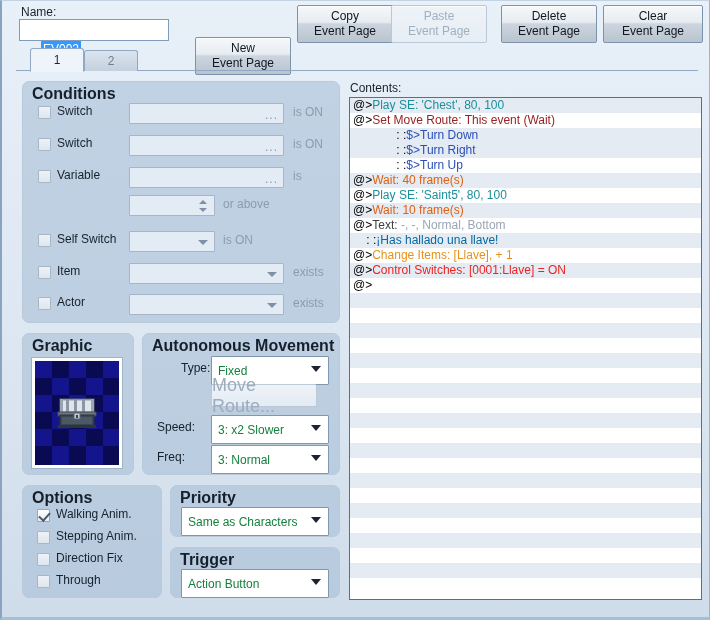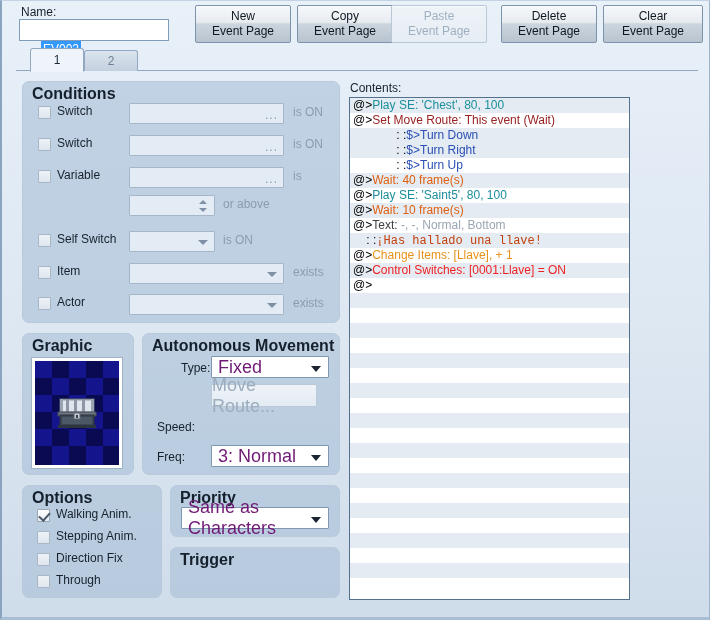--- a/index.html
+++ b/index.html
@@ -50,21 +50,21 @@
     display:flex; flex-direction:column; align-items:center; justify-content:center;
     cursor:pointer;
     box-shadow:0 1px 0 rgba(255,255,255,.7) inset;
   }
   .pgbtn.disabled {
     background:linear-gradient(180deg,#eef3f8 0%,#e6edf4 100%);
     color:#9fb0c2;
     border-color:#b9c8d6;
     cursor:default;
   }
-  #btn-new   { left:193px; }
+  #btn-new   { left:193px;margin-top:32px; }
   #btn-copy  { left:295px; }
   #btn-paste { left:389px;text-align:right; }
   #btn-del   { left:499px; }
   #btn-clear { left:601px; width:100px; }
 
   
   #tabstrip { position:absolute; left:14px; top:47px; width:682px; height:23px; }
   .tab {
     position:absolute; top:0; height:23px; width:54px;
     display:flex; align-items:center; justify-content:center;
@@ -140,24 +140,24 @@
   }
   .fld .spin-up, .fld .spin-dn {
     position:absolute; right:7px; width:0;height:0;
     border-left:4px solid transparent;border-right:4px solid transparent;
   }
   .fld .spin-up { top:4px; border-bottom:4px solid #7e90a5; }
   .fld .spin-dn { top:12px; border-top:4px solid #7e90a5; }
 
   
   .combo {
-    position:absolute; height:22px;
+    position:absolute; height:29px;
     border:1px solid #7f97b0; background:#ffffff;
     border-radius:1px;
-    font-size:18px; color:#701a75;
+    font-size:12px; color:#15803d;
     display:flex; align-items:center;
     padding-left:6px;
     cursor:pointer;
   }
   .combo .caret {
     position:absolute; right:7px; top:9px;
     width:0;height:0;border-left:5px solid transparent;border-right:5px solid transparent;
     border-top:6px solid #1b2430;
   }
   .rowlabel { position:absolute; font-size:12px; color:#16212d; }
@@ -177,21 +177,21 @@
     background:#ffffff; border:1px solid #9fb3c6; padding:3px;
   }
   #gfx-canvas { position:relative; width:84px; height:104px; overflow:hidden; background:#0a0a52; }
   #gfx-chest {
     position:absolute; left:50%; top:50%; transform:translate(-50%,-50%);
   }
 
   
   #contents-label { position:absolute; left:348px; top:80px; font-size:12px; color:#16212d; }
   #contents-box {
-    position:absolute; left:347px; top:96px; width:281px; height:503px;
+    position:absolute; left:347px; top:96px; width:353px; height:503px;
     background:#ffffff; border:1px solid #55708c;
     overflow:hidden;
   }
   .cline {
     height:15px; line-height:15px;
     font-family:"Liberation Sans", sans-serif;
     font-size:12px;
     white-space:pre;
     padding-left:3px;
     color:#000;
@@ -344,20 +344,24 @@
     <div class="combo" style="left:68px; top:22px; width:118px;">
       <span>Fixed</span>
       <span class="caret"></span>
     </div>
 
     <div class="flatbtn" style="left:68px; top:50px; width:106px;">
       <span>Move Route...</span>
     </div>
 
     <div class="rowlabel" style="left:14px; top:86px;">Speed:</div>
+    <div class="combo" style="left:68px; top:81px; width:118px;">
+      <span>3: x2 Slower</span>
+      <span class="caret"></span>
+    </div>
 
     <div class="rowlabel" style="left:14px; top:116px;">Freq:</div>
     <div class="combo" style="left:68px; top:111px; width:118px;">
       <span>3: Normal</span>
       <span class="caret"></span>
     </div>
   </div>
 
   <div class="group" id="grp-options">
     <div class="gtitle">Options</div>
@@ -378,34 +382,38 @@
   <div class="group" id="grp-priority">
     <div class="gtitle">Priority</div>
     <div class="combo" style="left:10px; top:21px; width:148px;">
       <span>Same as Characters</span>
       <span class="caret"></span>
     </div>
   </div>
 
   <div class="group" id="grp-trigger">
     <div class="gtitle">Trigger</div>
+    <div class="combo" style="left:10px; top:21px; width:148px;">
+      <span>Action Button</span>
+      <span class="caret"></span>
+    </div>
   </div>
 
   <div id="contents-label">Contents:</div>
   <div id="contents-box">
       <div class="cline odd"><span style="color: rgb(0, 0, 0);">@&gt;</span><span style="color: rgb(27, 143, 156);">Play SE: 'Chest', 80, 100</span></div>
       <div class="cline even"><span style="color: rgb(0, 0, 0);">@&gt;</span><span style="color: rgb(153, 34, 34);">Set Move Route: This event (Wait)</span></div>
       <div class="cline odd"><span style="color: rgb(0, 0, 0);">             : :</span><span style="color: rgb(43, 79, 181);">$&gt;Turn Down</span></div>
       <div class="cline odd"><span style="color: rgb(0, 0, 0);">             : :</span><span style="color: rgb(43, 79, 181);">$&gt;Turn Right</span></div>
       <div class="cline even"><span style="color: rgb(0, 0, 0);">             : :</span><span style="color: rgb(43, 79, 181);">$&gt;Turn Up</span></div>
       <div class="cline odd"><span style="color: rgb(0, 0, 0);">@&gt;</span><span style="color: rgb(224, 96, 16);">Wait: 40 frame(s)</span></div>
       <div class="cline even"><span style="color: rgb(0, 0, 0);">@&gt;</span><span style="color: rgb(27, 143, 156);">Play SE: 'Saint5', 80, 100</span></div>
       <div class="cline odd"><span style="color: rgb(0, 0, 0);">@&gt;</span><span style="color: rgb(224, 96, 16);">Wait: 10 frame(s)</span></div>
       <div class="cline even"><span style="color: rgb(0, 0, 0);">@&gt;</span><span style="color: #404040;">Text: </span><span style="color: rgb(154, 166, 179);">-, -, Normal, Bottom</span></div>
-      <div class="cline odd"><span style="color: rgb(0, 0, 0);">    : :</span><span style="color: #c2410c; font-family: Liberation Mono, monospace;">¡Has hallado una llave!</span></div>
+      <div class="cline odd"><span style="color: rgb(0, 0, 0);">    : :</span><span style="color: #0369a1;">¡Has hallado una llave!</span></div>
       <div class="cline even"><span style="color: rgb(0, 0, 0);">@&gt;</span><span style="color: rgb(232, 145, 26);">Change Items: [Llave], + 1</span></div>
       <div class="cline odd"><span style="color: rgb(0, 0, 0);">@&gt;</span><span style="color: rgb(238, 34, 34);">Control Switches: [0001:Llave] = ON</span></div>
       <div class="cline even"><span style="color: rgb(0, 0, 0);">@&gt;</span></div>
       <div class="cline odd"></div>
       <div class="cline even"></div>
       <div class="cline odd"></div>
       <div class="cline even"></div>
       <div class="cline odd"></div>
       <div class="cline even"></div>
       <div class="cline odd"></div>

